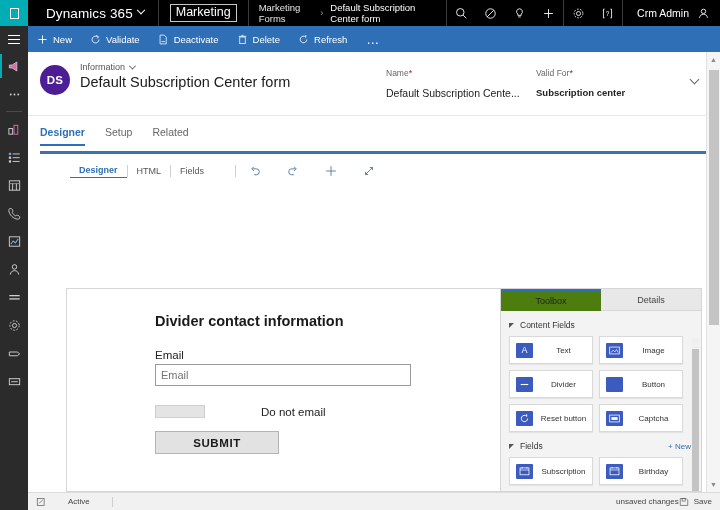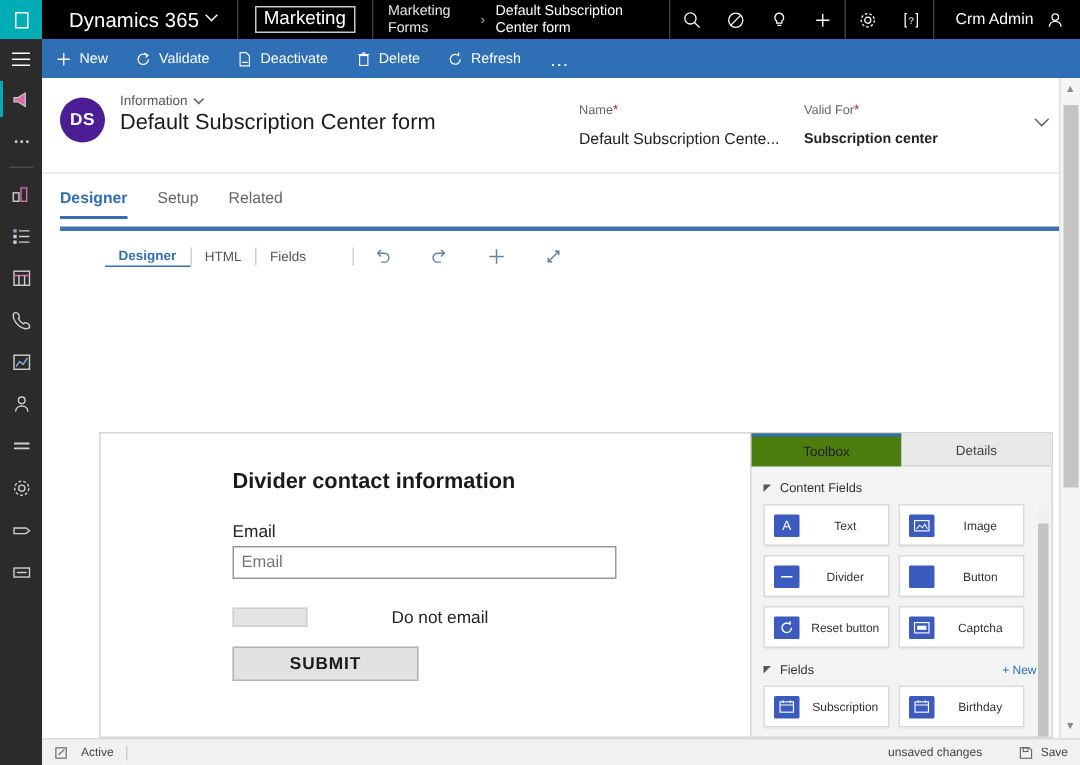--- a/index.html
+++ b/index.html
@@ -244,24 +244,24 @@
     position: absolute; left: 3px; font-size: 7px; color: #8a8a8a;
     line-height: 1;
   }
 
   
   .status {
     position: absolute; left: 28px; bottom: 0; right: 0; height: 18px;
     background: #f1f1f1; border-top: 1px solid #dcdcdc;
     display: flex; align-items: center; padding: 0 8px; gap: 8px;
   }
-  .status-l { display: flex; align-items: center; gap: 8px; justify-content: flex-end; }
+  .status-l { display: flex; align-items: center; gap: 22px; justify-content: flex-end; }
   .st-txt { font-size: 8px; color: #444; }
   .st-pipe { width: 1px; height: 10px; background: #cfcfcf; }
-  .status-r { margin-left: auto; display: flex; align-items: center; gap: 24px; }
+  .status-r { margin-left: auto; display: flex; align-items: center; gap: 0; }
   .rail-bottom {
     position: absolute; left: 0; bottom: 0; width: 28px; height: 18px;
     background: #2b2b2b;
   }
   svg { display: block; }
 </style>
 </head>
 <body>
 
 <div id="app">

